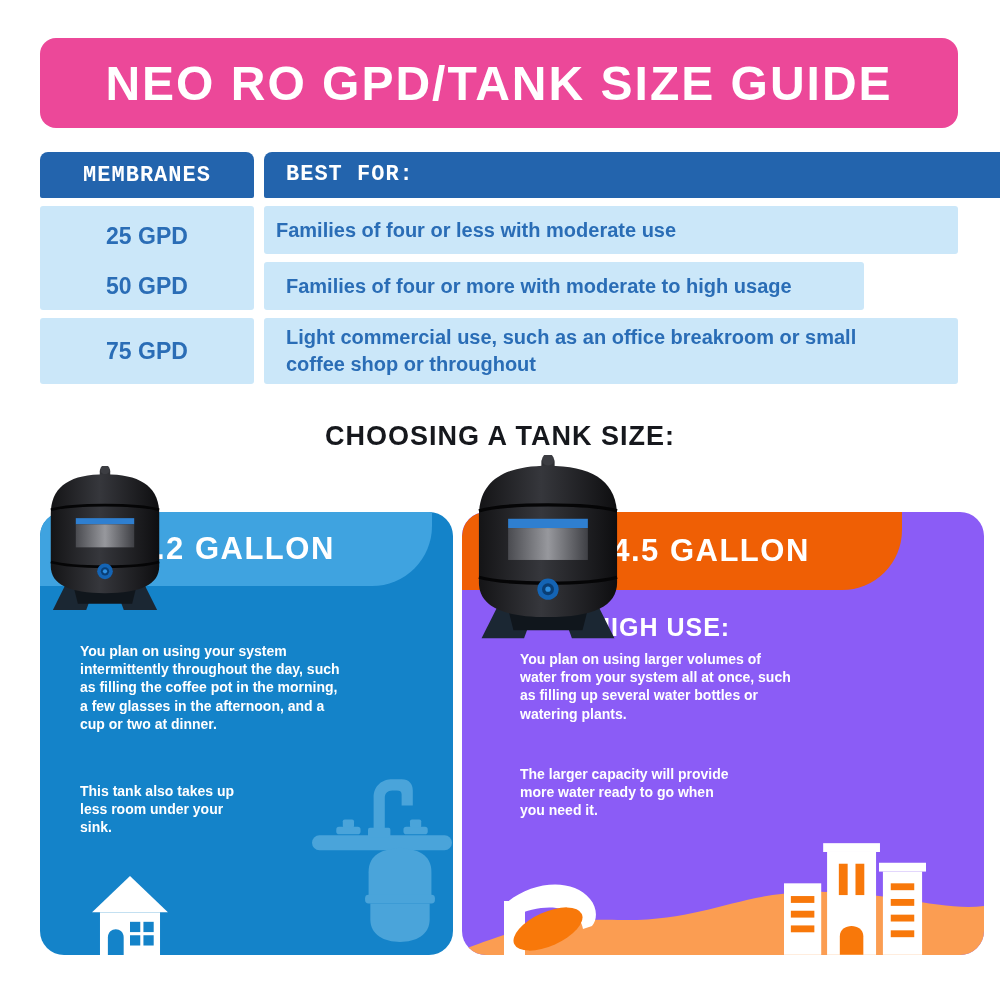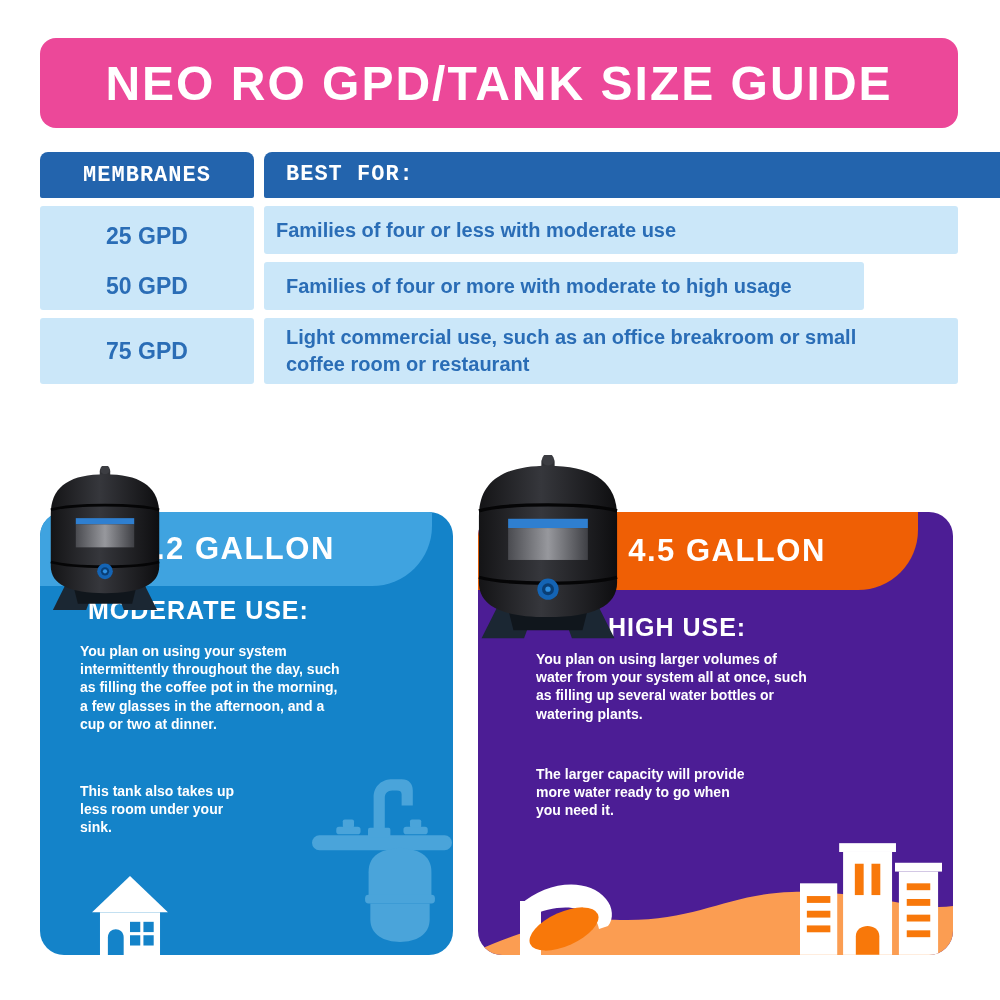--- a/index.html
+++ b/index.html
@@ -22,21 +22,21 @@
   .hdr.c-left{font-size:22px;}
   .hdr.c-right{font-size:22px;}
   
   .section-title{
     position:absolute;left:0;top:421px;width:100%;text-align:center;
     color:#16181d;font-size:27px;font-weight:700;letter-spacing:1px;
   }
   
   .card{position:absolute;top:512px;height:443px;border-radius:24px;overflow:hidden;}
   .card.blue{left:40px;width:413px;background:#1483c9;}
-  .card.orange{left:478px;width:475px;background:#4c1d95;}
+  .card.orange{left:462px;width:522px;background:#8b5cf6;}
   .card-banner{
     position:absolute;left:0;top:0;display:flex;align-items:center;justify-content:center;
     color:#fff;font-weight:700;font-size:31px;letter-spacing:1.5px;
   }
   .card.blue .card-banner{width:392px;height:74px;background:#3fa3e0;border-radius:24px 0 60px 0;}
   .card.orange .card-banner{width:440px;height:78px;background:#ef5f05;border-radius:24px 0 60px 0;padding-left:58px;box-sizing:border-box;}
   .use-title{position:absolute;color:#fff;font-size:25px;font-weight:700;letter-spacing:1px;}
   .card.blue .use-title{left:48px;top:84px;}
   .card.orange .use-title{left:130px;top:101px;}
   .card-text{position:absolute;margin:0;color:#fff;font-size:14px;font-weight:700;line-height:1.3;white-space:pre-line;}
@@ -70,27 +70,27 @@
     <div class="cell hdr c-right" style="left:264px;top:152px;width:748px;height:46px;">BEST FOR:</div>
 
     <div class="cell row c-left" style="left:40px;top:206px;width:214px;height:60px;">25 GPD</div>
     <div class="cell row c-right" style="left:264px;top:206px;width:694px;height:48px;padding-left:12px;">Families of four or less with moderate use</div>
 
     <div class="cell row c-left" style="left:40px;top:262px;width:214px;height:48px;">50 GPD</div>
     <div class="cell row c-right" style="left:264px;top:262px;width:600px;height:48px;">Families of four or more with moderate to high usage</div>
 
     <div class="cell row c-left" style="left:40px;top:318px;width:214px;height:66px;">75 GPD</div>
     <div class="cell row c-right" style="left:264px;top:318px;width:694px;height:66px;">Light commercial use, such as an office breakroom or small
-coffee room  or restaurant</div>
+coffee shop  or throughout</div>
   </div>
 
+  <div class="section-title">CHOOSING A TANK SIZE:</div>
 
   <div class="card blue">
     <div class="card-banner">3.2 GALLON</div>
-    <div class="use-title">MODERATE USE:</div>
     <p class="card-text p1">You plan on using your system
 intermittently throughout the day, such
 as filling the coffee pot in the morning,
 a few glasses in the afternoon, and a
 cup or two at dinner.</p>
     <p class="card-text p2">This tank also takes up
 less room under your
 sink.</p>
 
     <span class="icon house-icon">

